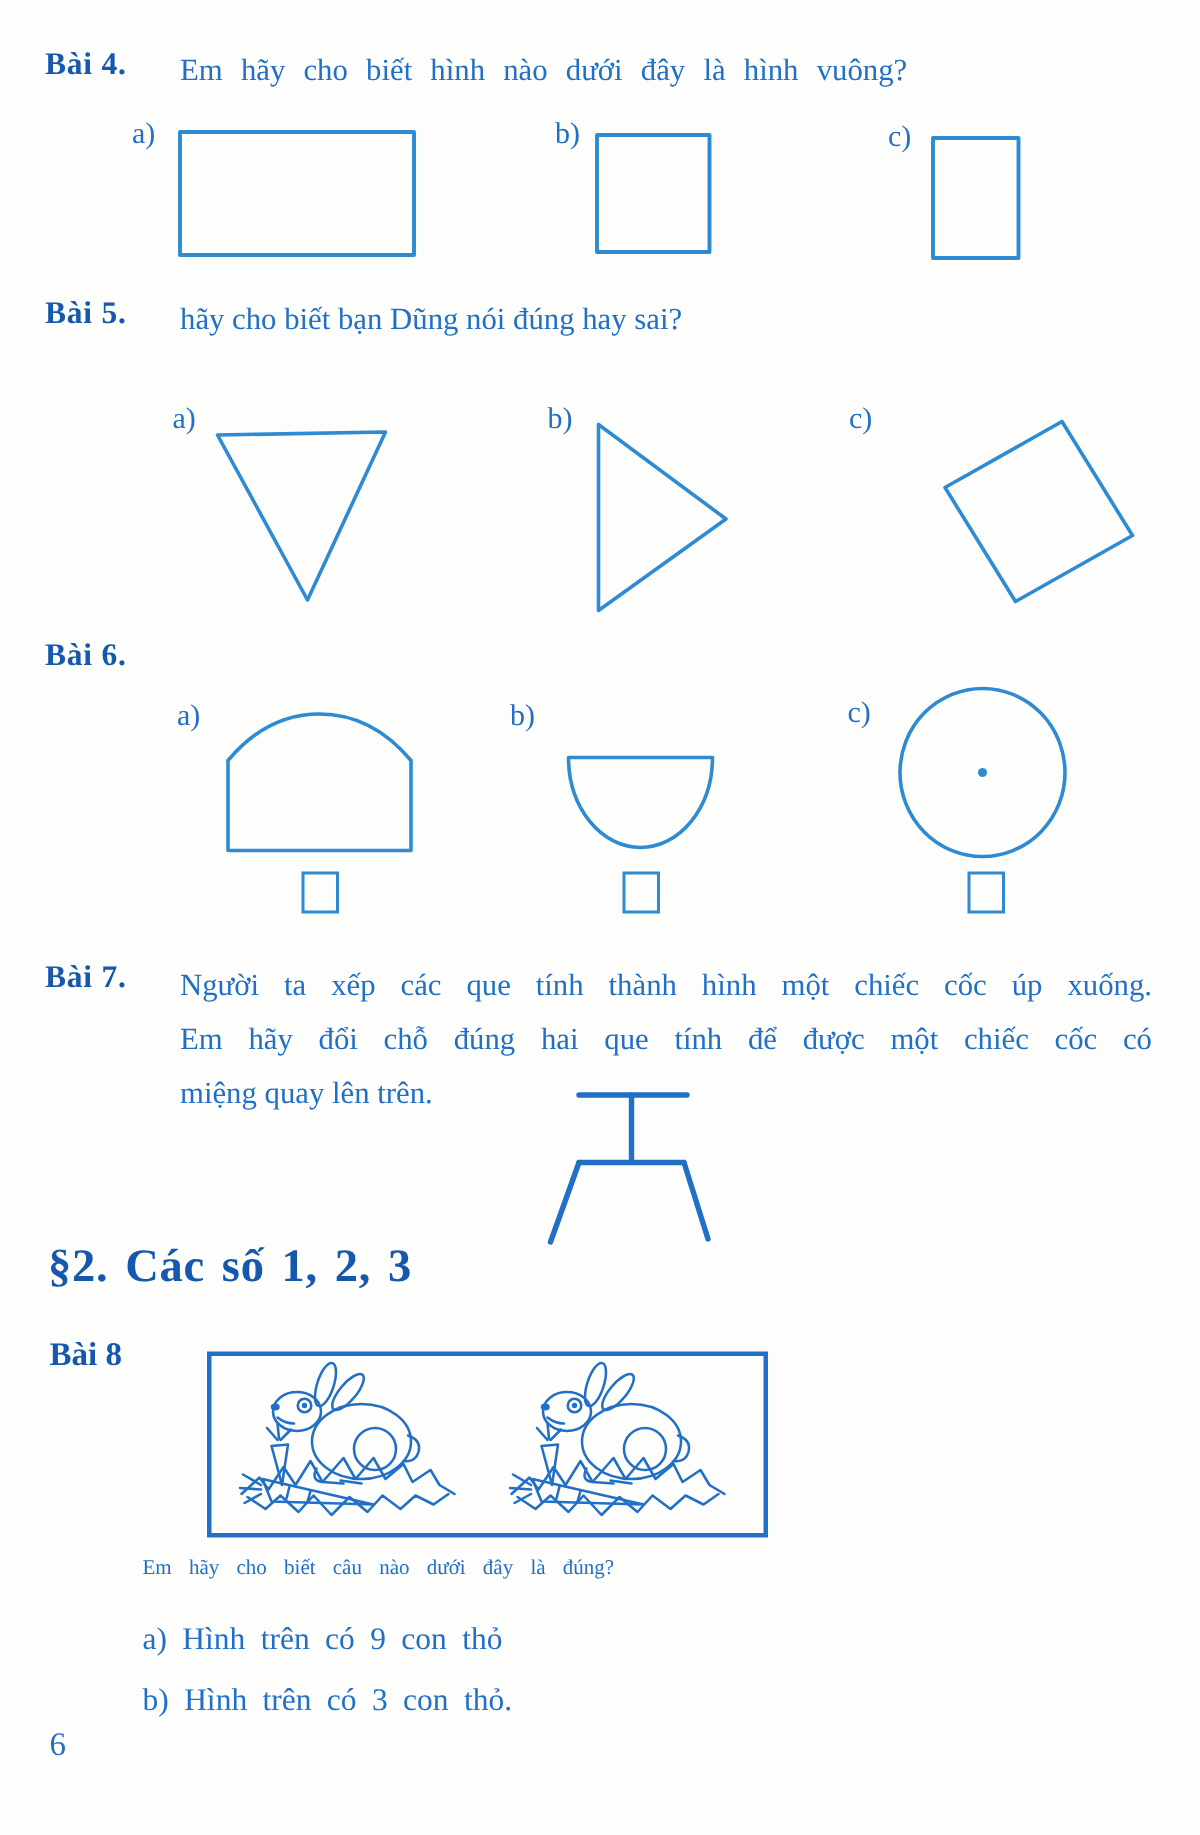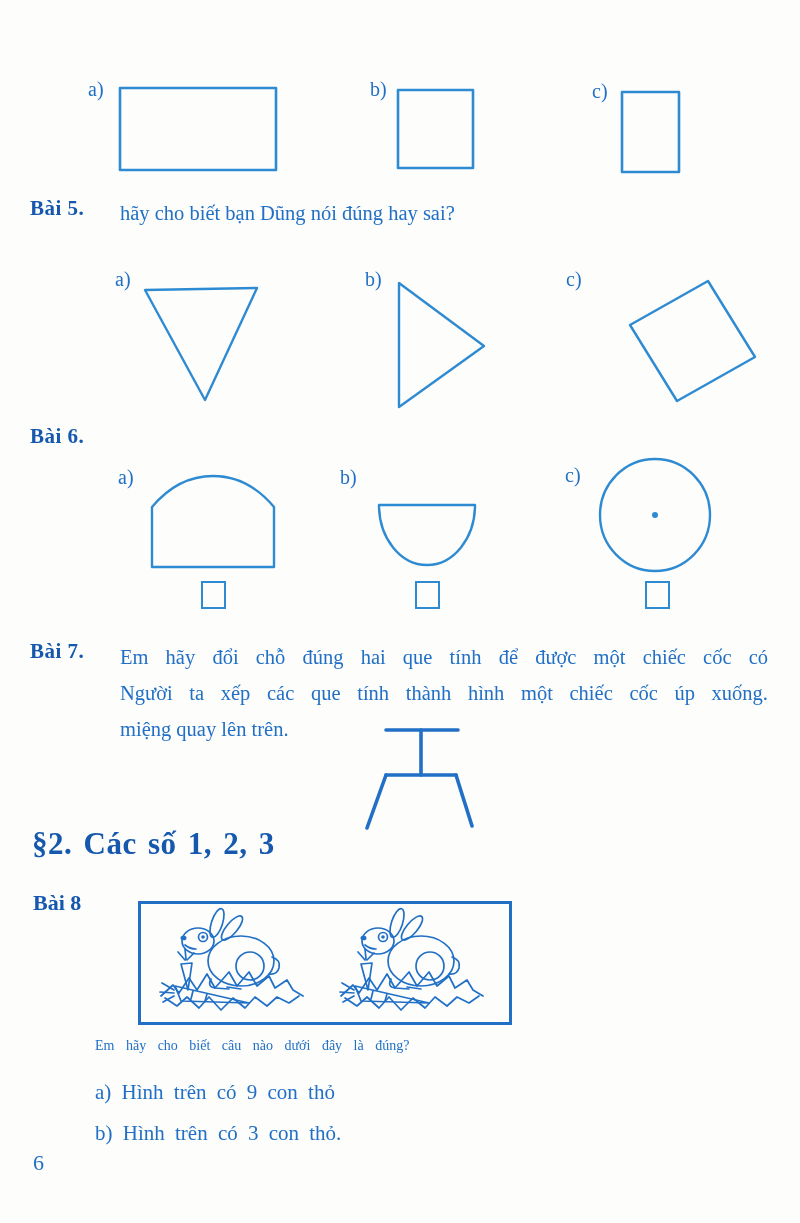--- a/index.html
+++ b/index.html
@@ -37,20 +37,24 @@
   .option-line{font-size:21px;word-spacing:5px;}
   .page-number{font-size:22px;color:var(--ink,#2170c6);}
   .single{word-spacing:7px;}
   .single-tight{word-spacing:4px;}
 </style>
 </head>
 <body>
 
 <div class="page">
 
+  <div class="abs ex-head" style="left:30px;top:30px;width:660px;">
+    <span class="ex-label">Bài 4.</span>
+    <span class="ex-body single">Em hãy cho biết hình nào dưới đây là hình vuông?</span>
+  </div>
 
   <span class="abs opt-letter" style="left:88px;top:78px;">a)</span>
   <svg class="abs shape-svg" style="left:118px;top:86px;" width="160" height="86">
     <rect x="2" y="2" width="156" height="82" stroke-width="2.6"></rect>
   </svg>
 
   <span class="abs opt-letter" style="left:370px;top:78px;">b)</span>
   <svg class="abs shape-svg" style="left:396px;top:88px;" width="80" height="82">
     <rect x="2" y="2" width="75" height="78" stroke-width="2.6"></rect>
   </svg>
@@ -101,22 +105,22 @@
   <span class="abs opt-letter" style="left:565px;top:464px;">c)</span>
   <svg class="abs shape-svg" style="left:597px;top:456px;" width="118" height="120">
     <ellipse cx="58" cy="59" rx="55" ry="56" stroke-width="2.4"></ellipse>
     <circle cx="58" cy="59" r="3" fill="var(--shape,#2e8bd2)" stroke="none"></circle>
   </svg>
   <div class="abs checkbox" style="left:645px;top:581px;"></div>
 
   <div class="abs ex-head" style="left:30px;top:639px;">
     <span class="ex-label">Bài 7.</span>
     <span class="ex-body" style="width:648px;line-height:36px;">
+      <span class="jline" style="display:block;">Người ta xếp các que tính thành hình một chiếc cốc úp xuống.</span>
       <span class="jline" style="display:block;">Em hãy đổi chỗ đúng hai que tính để được một chiếc cốc có</span>
-      <span class="jline" style="display:block;">Người ta xếp các que tính thành hình một chiếc cốc úp xuống.</span>
       <span style="display:block;">miệng quay lên trên.</span>
     </span>
   </div>
 
   <svg class="abs shape-svg" style="left:358px;top:720px;" width="124" height="114">
     <line x1="28" y1="10" x2="100" y2="10" stroke-width="3.6" stroke="var(--ink,#2170c6)"></line>
     <line x1="63" y1="10" x2="63" y2="55" stroke-width="3.6" stroke="var(--ink,#2170c6)"></line>
     <line x1="28" y1="55" x2="98" y2="55" stroke-width="3.6" stroke="var(--ink,#2170c6)"></line>
     <line x1="28" y1="55" x2="9" y2="108" stroke-width="3.6" stroke="var(--ink,#2170c6)"></line>
     <line x1="98" y1="55" x2="114" y2="106" stroke-width="3.6" stroke="var(--ink,#2170c6)"></line>

